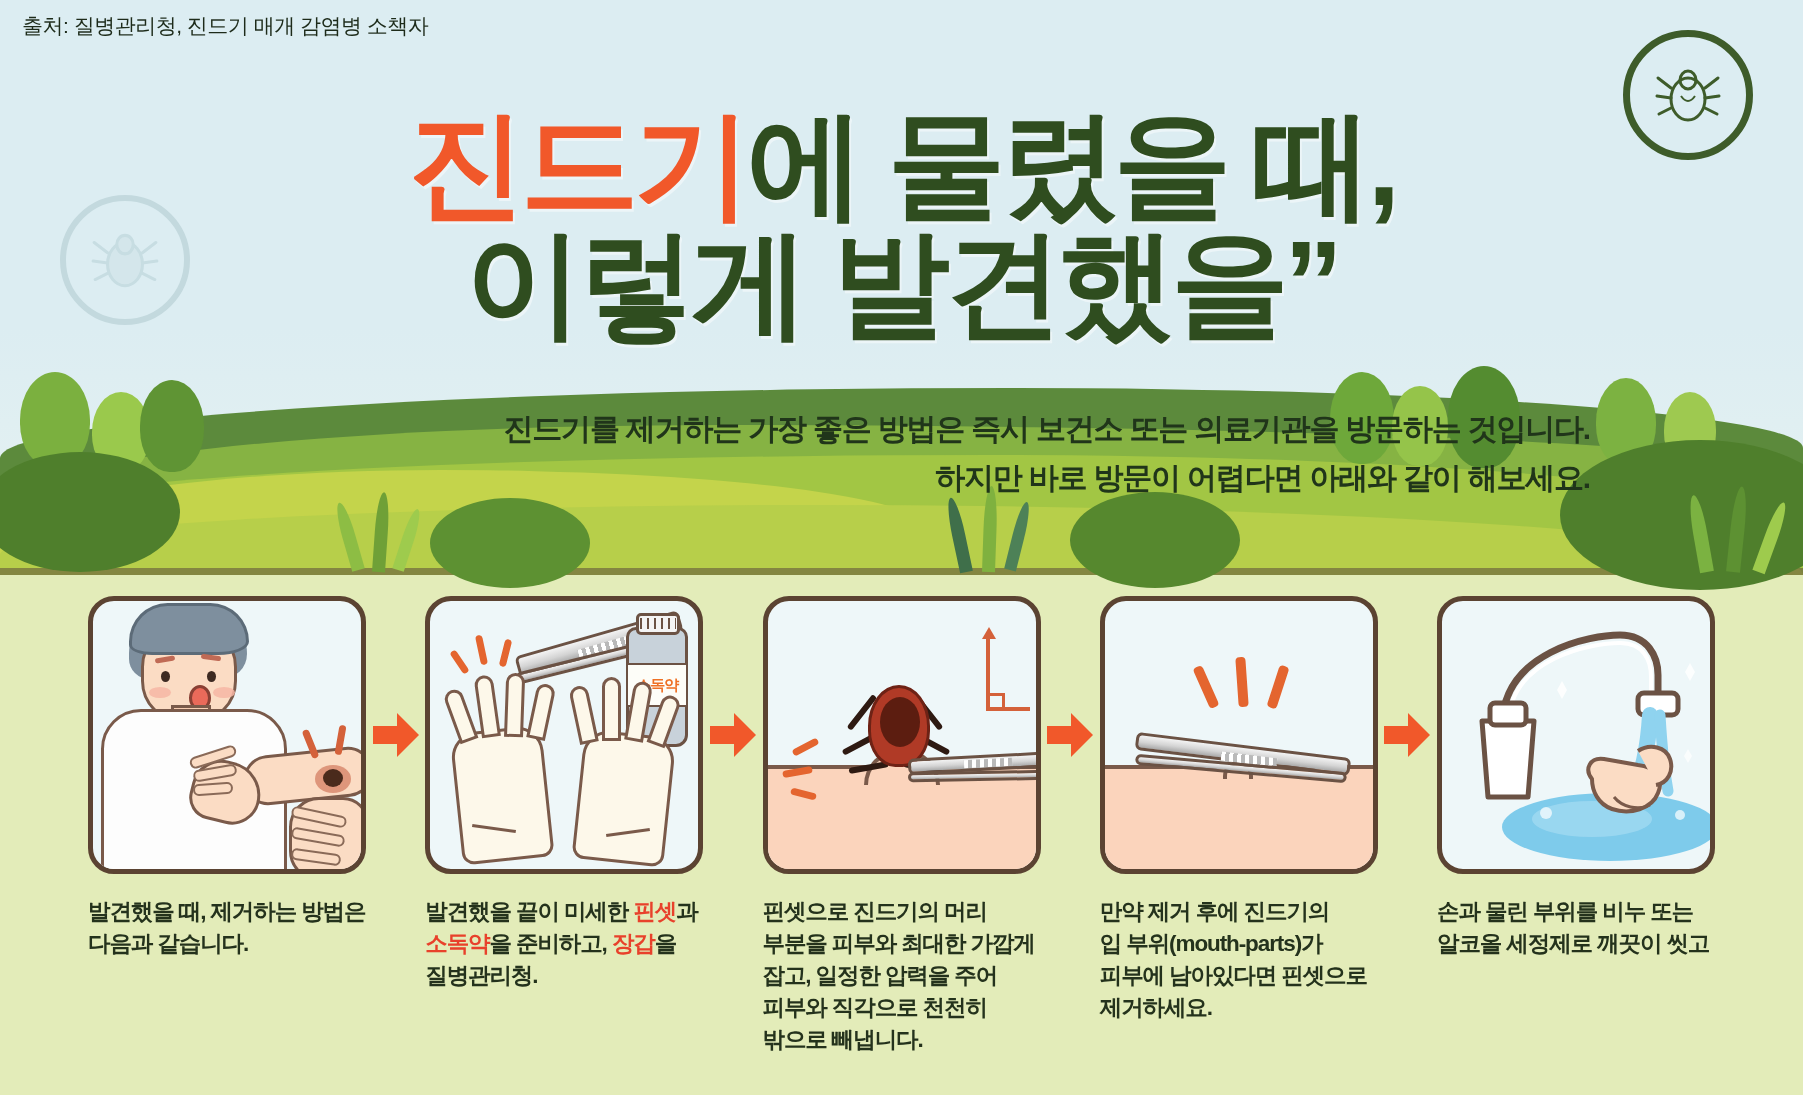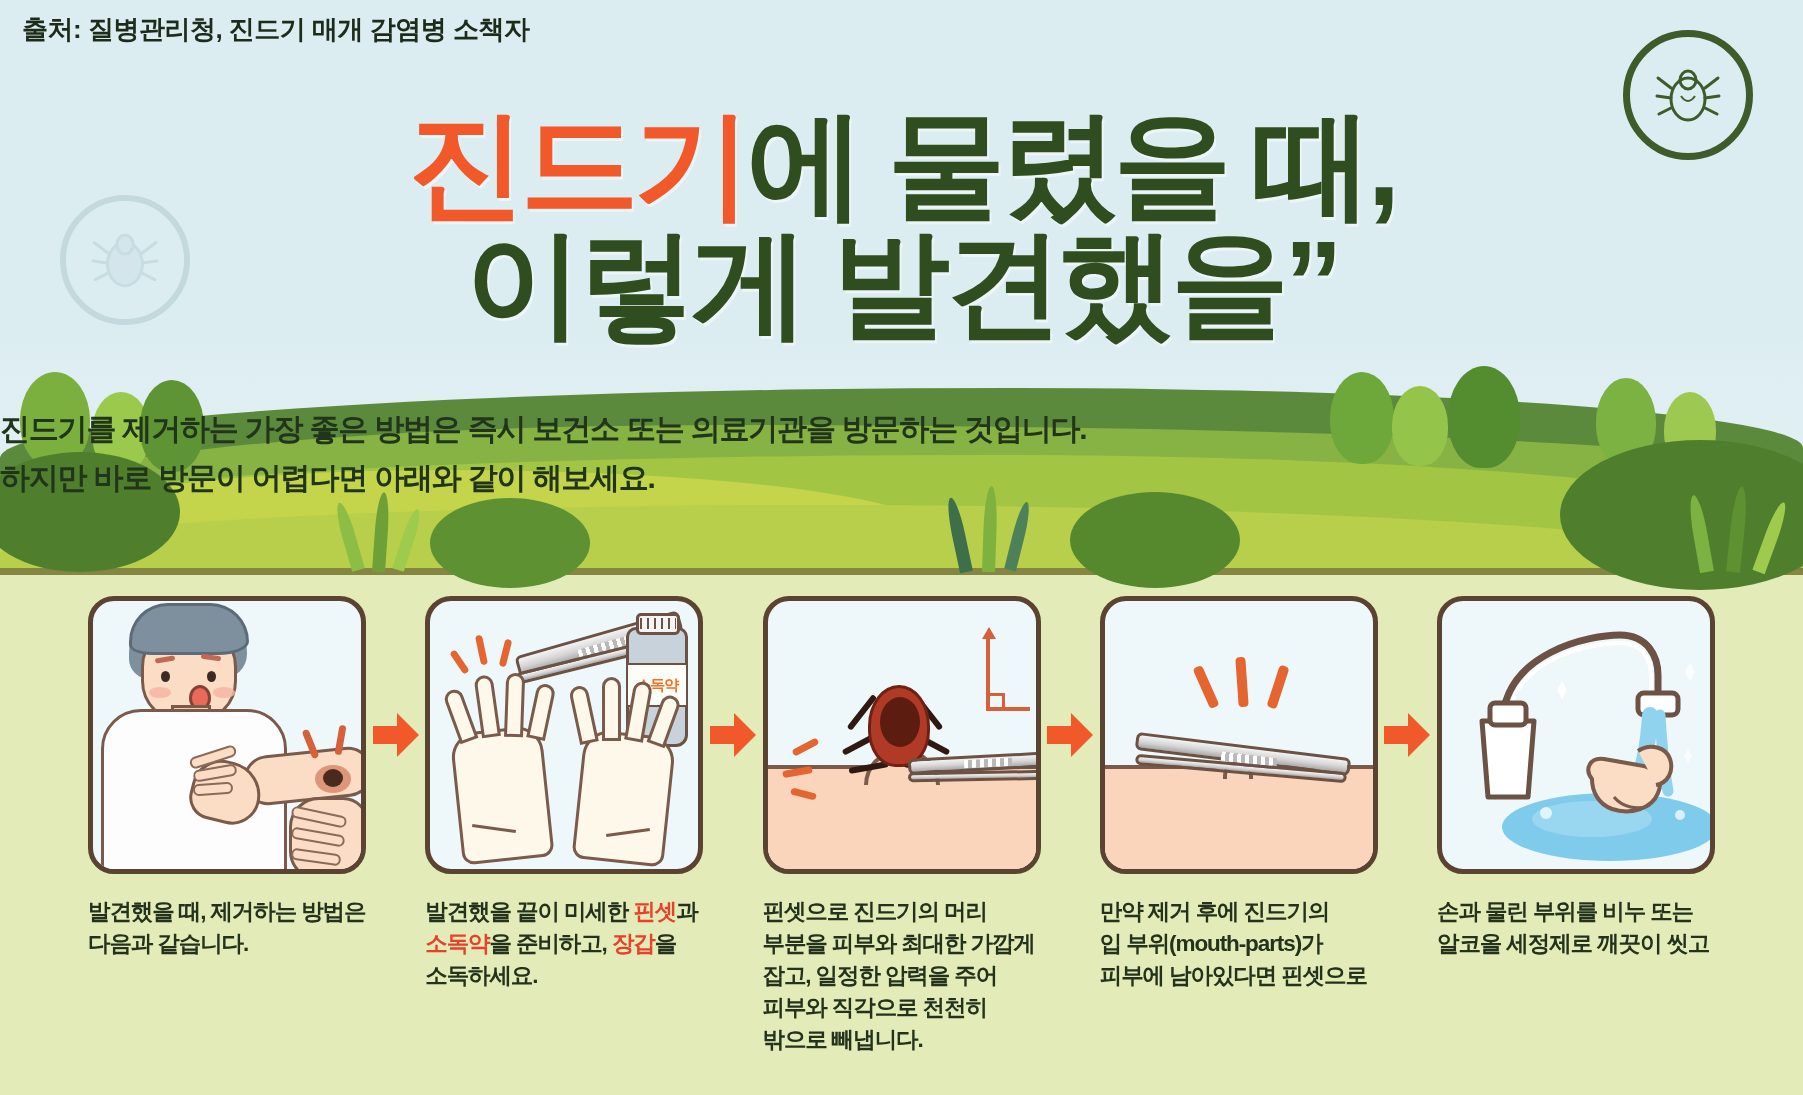--- a/index.html
+++ b/index.html
@@ -97,22 +97,22 @@
     left: 60px; top: 195px;
     width: 130px; height: 130px;
     border: 6px solid #c3d9de;
     background: transparent;
   }
 
   
   .source-line {
     position: absolute;
     left: 22px; top: 12px;
-    font-size: 26px;
-    font-weight: 700;
+    font-size: 21px;
+    font-weight: 400;
     color: #1d2b1a;
     letter-spacing: -.5px;
     white-space: nowrap;
   }
 
   .title-block {
     position: absolute;
     left: 0; top: 78px;
     width: 1803px;
     text-align: center;
@@ -127,21 +127,21 @@
     white-space: nowrap;
     margin-top: 24px;
   }
   .title-line .hl { color: #f1582a; }
   .title-line.second { margin-top: -6px; }
 
   .subtitle-block {
     position: absolute;
     left: 0; top: 405px;
     width: 1590px;
-    text-align: left;
+    text-align: right;
   }
   .subtitle-line {
     font-size: 30px;
     font-weight: 800;
     color: #20351a;
     line-height: 1.62;
     letter-spacing: -1.2px;
     white-space: nowrap;
   }
 
@@ -545,21 +545,21 @@
         <div class="glove-palm" style="left:148px;top:132px;width:92px;height:130px;transform:rotate(6deg);"></div>
         <div class="glove-finger" style="left:150px;top:84px;width:19px;height:58px;transform:rotate(-12deg);"></div>
         <div class="glove-finger" style="left:172px;top:76px;width:19px;height:64px;transform:rotate(0deg);"></div>
         <div class="glove-finger" style="left:194px;top:80px;width:19px;height:60px;transform:rotate(10deg);"></div>
         <div class="glove-finger" style="left:216px;top:92px;width:19px;height:52px;transform:rotate(20deg);"></div>
         <div class="glove" style="left:176px;top:230px;width:44px;height:0;border-width:0 0 3px 0;transform:rotate(-8deg);"></div>
       </div>
       <div class="caption">
           <div><span>발견했을 끝이 미세한 </span><span class="red">핀셋</span><span>과</span></div>
           <div><span class="red">소독약</span><span>을 준비하고, </span><span class="red">장갑</span><span>을</span></div>
-          <div><span>소독하세요.</span></div>
+          <div><span>질병관리청.</span></div>
         </div>
     </div>
 
     <div class="arrow-gap">
       <svg class="arrow" viewBox="0 0 46 44">
         <path d="M0 13 H24 V0 L46 22 L24 44 V31 H0 Z" fill="#f1582a"></path>
       </svg>
     </div>
 
     <div class="step">
@@ -615,20 +615,21 @@
         <div class="skin-bump" style="left:118px;top:160px;width:30px;height:18px;border-radius:16px 16px 0 0;"></div>
 
         <div class="tweezer" style="left:30px;top:144px;width:216px;height:18px;transform:rotate(7deg);"></div>
         <div class="tweezer-grip" style="left:116px;top:154px;width:56px;height:9px;transform:rotate(7deg);"></div>
         <div class="tweezer" style="left:30px;top:162px;width:212px;height:11px;transform:rotate(5deg);"></div>
       </div>
       <div class="caption">
           <div><span>만약 제거 후에 진드기의</span></div>
           <div><span>입 부위(mouth-parts)가</span></div>
           <div><span>피부에 남아있다면 핀셋으로</span></div>
+          <div><span>제거하세요.</span></div>
         </div>
     </div>
 
     <div class="arrow-gap">
       <svg class="arrow" viewBox="0 0 46 44">
         <path d="M0 13 H24 V0 L46 22 L24 44 V31 H0 Z" fill="#f1582a"></path>
       </svg>
     </div>
 
     <div class="step">

